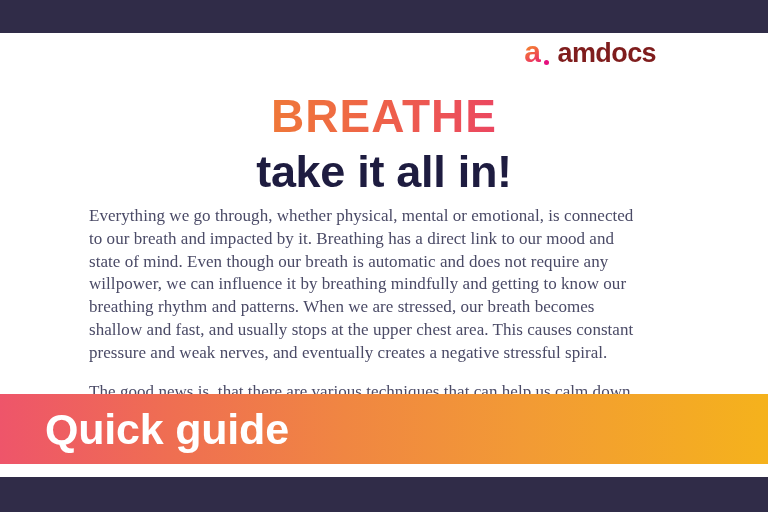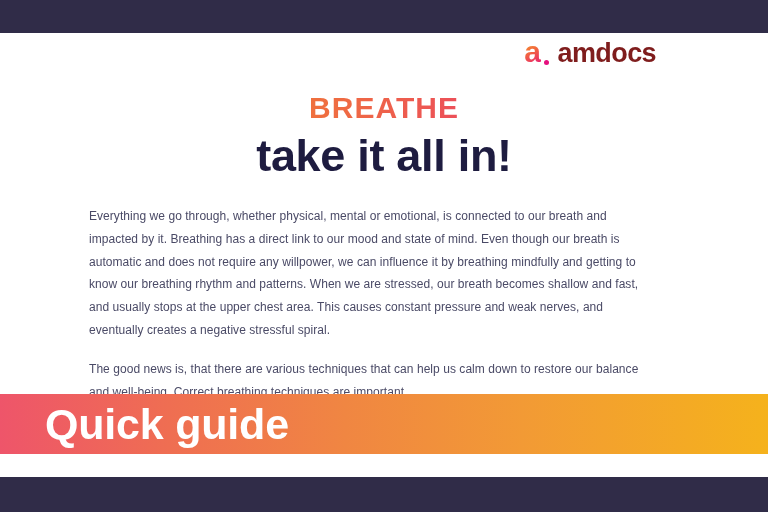--- a/index.html
+++ b/index.html
@@ -86,21 +86,21 @@
   
   .headline {
     position: absolute;
     left: 0;
     top: 92px;
     width: 768px;
     text-align: center;
   }
   .headline-main {
     display: block;
-    font-size: 30px;
+    font-size: 46px;
     font-weight: 800;
     letter-spacing: 1px;
     line-height: 1.05;
     background: linear-gradient(95deg, #f3ae1d 0%, #ef8a2a 22%, #ef6a43 45%, #ea3d68 70%, #e0157c 100%);
     -webkit-background-clip: text;
     background-clip: text;
     color: transparent;
   }
   .headline-sub {
     display: block;
@@ -112,38 +112,39 @@
     line-height: 1.1;
   }
 
   
   .body-copy {
     position: absolute;
     left: 89px;
     top: 205px;
     width: 552px;
     color: #4a4a66;
-    font-size: 12px;
+    font-size: 17px;
     line-height: 22.8px;
     letter-spacing: 0.05px;
+    font-family: Liberation Serif, serif;
   }
   .body-copy p {
     margin: 0;
   }
   .body-copy p + p {
     margin-top: 16px;
   }
 
   
   .banner {
     position: absolute;
     left: 0;
     top: 394px;
     width: 768px;
-    height: 60px;
+    height: 70px;
     background: linear-gradient(90deg, #ee556a 0%, #ef6e52 22%, #f08642 45%, #f29a35 68%, #f5b21c 100%);
     display: flex;
     align-items: center;
   }
   .banner-text {
     margin-left: 45px;
     color: #ffffff;
     font-size: 43px;
     font-weight: 700;
     letter-spacing: -0.2px;

